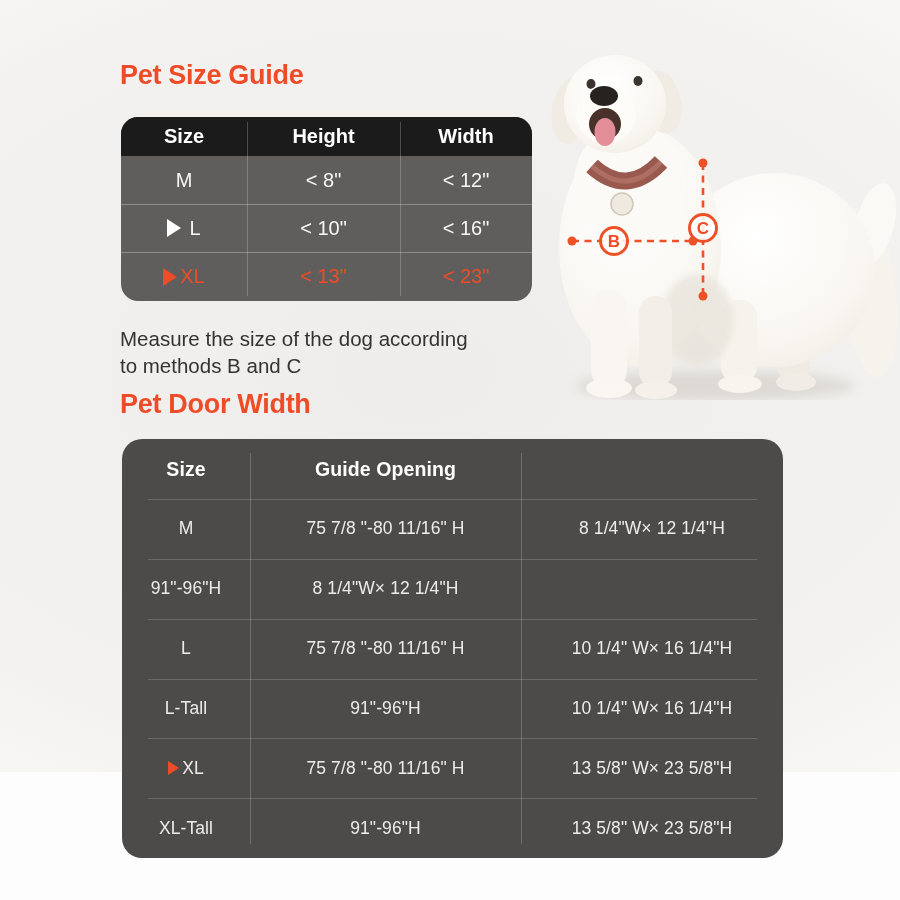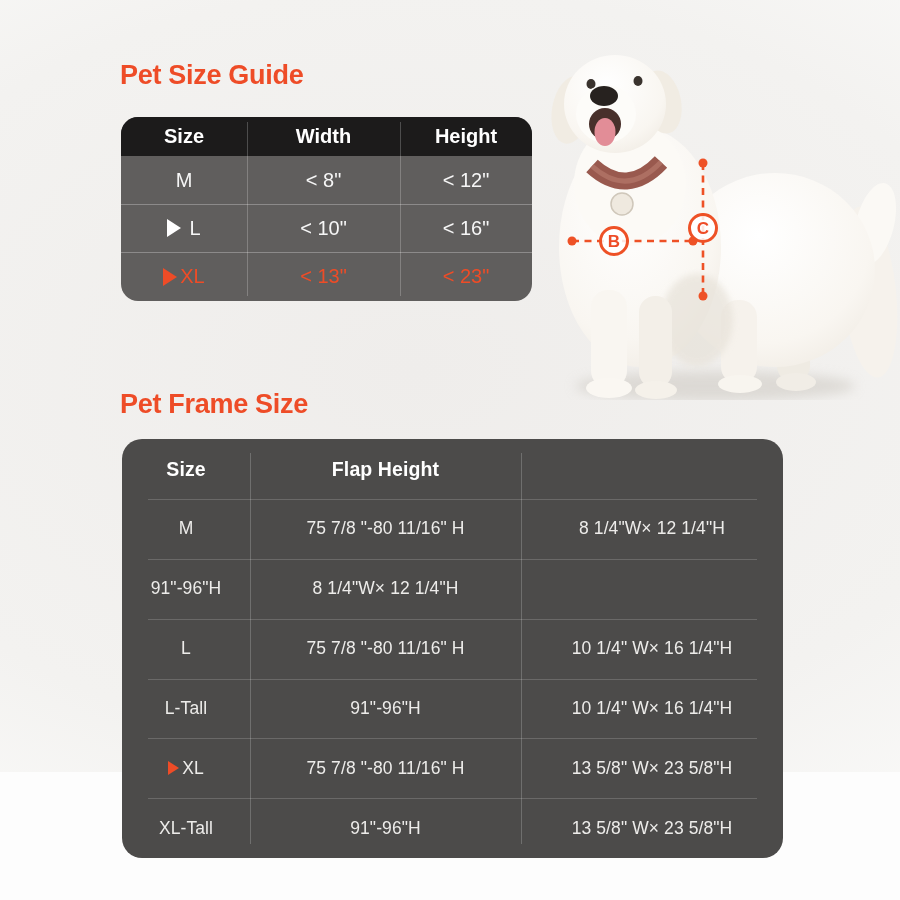--- a/index.html
+++ b/index.html
@@ -87,22 +87,22 @@
 </head>
 <body>
 
 <div class="canvas">
 
   <div class="h-title" id="title-size-guide">Pet Size Guide</div>
 
   <div class="t1">
     <div class="row head">
       <div class="cell">Size</div>
+      <div class="cell">Height</div>
       <div class="cell">Width</div>
-      <div class="cell">Height</div>
     </div>
     <div class="row">
       <div class="cell">M</div>
       <div class="cell">&lt; 8"</div>
       <div class="cell">&lt; 12"</div>
     </div>
     <div class="row">
       <div class="cell">
         <span class="tri"></span>
         <span>L</span>
@@ -194,27 +194,29 @@
       <text x="69" y="189.5" text-anchor="middle" dominant-baseline="central" class="measure-text">B</text>
 
       <line x1="158" y1="111" x2="158" y2="244" stroke="#ee5126" stroke-width="2.6" stroke-dasharray="7 5.5"></line>
       <circle cx="158" cy="111" r="4.5" fill="#ee5126"></circle>
       <circle cx="158" cy="244" r="4.5" fill="#ee5126"></circle>
       <circle cx="158" cy="176" r="13.5" fill="rgba(255,255,255,0.85)" stroke="#ee5126" stroke-width="3"></circle>
       <text x="158" y="176.5" text-anchor="middle" dominant-baseline="central" class="measure-text">C</text>
     </svg>
   </div>
 
-
-  <div class="h-title" id="title-door-size">Pet Frame Size</div>
+  <div class="note">Measure the size of the dog according
+to methods B and C</div>
+
+  <div class="h-title" id="title-door-size">Pet Door Width</div>
 
   <div class="t2">
     <div class="row head">
       <div class="cell">Size</div>
-      <div class="cell">Flap Height</div>
+      <div class="cell">Guide Opening</div>
     </div>
     <div class="row">
       <div class="cell">M</div>
       <div class="cell">75 7/8 "-80 11/16" H</div>
       <div class="cell">8 1/4"W× 12 1/4"H</div>
     </div>
     <div class="row">
       <div class="cell">91"-96"H</div>
       <div class="cell">8 1/4"W× 12 1/4"H</div>
     </div>

